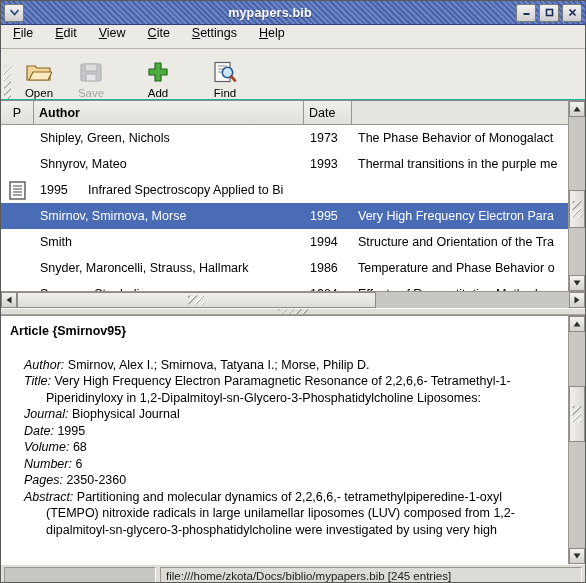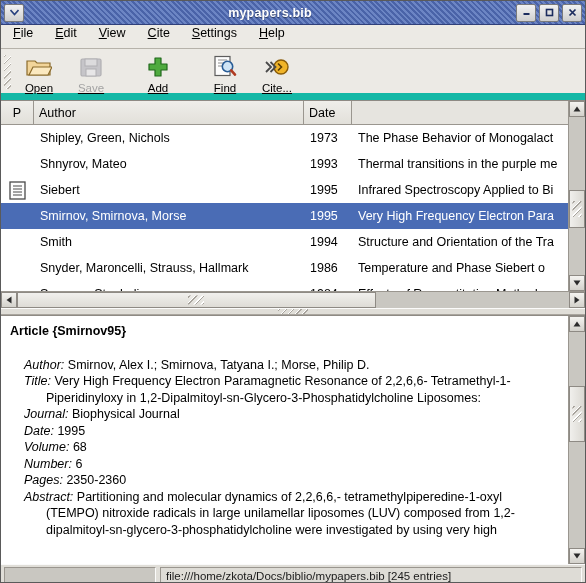--- a/index.html
+++ b/index.html
@@ -71,25 +71,24 @@
     cursor: default;
     padding: 1px 2px;
     white-space: nowrap;
   }
   .menu-item u { text-decoration: underline; }
 
   
   .toolbar {
     height: 51px;
     background: #eceae5;
-    border-bottom: 7px solid #14b8a6;
+    border-bottom: 1px solid #14b8a6;
     display: flex;
-    align-items: center;
+    align-items: flex-end;
     padding: 2px 0 0 0;
-    text-decoration: underline;
   }
   .tgrip {
     width: 12px;
     display: flex; align-items: center; justify-content: center;
     cursor: move;
   }
   .tgrip i {
     display:block; width: 7px; height: 34px;
     background: repeating-linear-gradient(135deg,
       #ffffff 0 1px, #b6b2aa 1px 2px, transparent 2px 5px);
@@ -132,21 +131,21 @@
   .th {
     font-size: 12.5px; color: #000;
     display: flex; align-items: center;
     padding: 0 5px;
     border-right: 1px solid #9a968f;
     background: linear-gradient(#efeeea, #e2e0da);
     cursor: pointer;
     overflow: hidden; white-space: nowrap;
   }
   .th.c-p     { width: 33px; }
-  .th.c-auth  { width: 270px; }
+  .th.c-auth  { width: 270px; font-weight: bold; }
   .th.c-date  { width: 48px; }
   .th.c-title { flex: 1; border-right: none; margin-top: 46px; }
 
   .tbody { flex: 1; overflow: hidden; background:#fff; }
   .row {
     display: flex; height: 26px; align-items: center;
     font-size: 12.5px; color: #000;
     cursor: default;
   }
   .row.sel { background: #4a6cb5; color: #ffffff; }
@@ -360,31 +359,20 @@
         <svg width="24" height="23" viewBox="0 0 24 23">
           <rect x="2" y="1.5" width="15" height="19" fill="#fdfdfd" stroke="#5d5d5d" stroke-width="1.2"></rect>
           <path d="M5 5 h9 M5 8 h9 M5 11 h5" stroke="#8d8d8d" stroke-width="1"></path>
           <circle cx="14.5" cy="11.5" r="5.2" fill="#cfe4f5" stroke="#2a5d96" stroke-width="1.6"></circle>
           <path d="M18.2 15.4 L22 19.6" stroke="#b03a20" stroke-width="2.6" stroke-linecap="round"></path>
         </svg>
       </div>
       <div class="tlabel">Find</div>
     </div>
 
-    <div class="tbutton">
-      <div class="ticon">
-        <svg width="26" height="20" viewBox="0 0 26 20">
-          <circle cx="17" cy="10" r="7" fill="#f0b429" stroke="#8a5c08" stroke-width="1.4"></circle>
-          <path d="M14 6.5 L17.5 10 L14 13.5" fill="none" stroke="#5a3c04" stroke-width="1.6"></path>
-          <path d="M2 5 L7 10 L2 15" fill="none" stroke="#4a4a4a" stroke-width="1.8"></path>
-          <path d="M6.5 5 L11.5 10 L6.5 15" fill="none" stroke="#4a4a4a" stroke-width="1.8"></path>
-        </svg>
-      </div>
-      <div class="tlabel">Cite...</div>
-    </div>
   </div>
 
   <div class="listwrap">
     <div class="listmain">
 
       <div class="thead">
         <div class="th c-p">P</div>
         <div class="th c-auth">Author</div>
         <div class="th c-date">Date</div>
         <div class="th c-title">Title</div>
@@ -406,21 +394,20 @@
           <div class="cell c-title">Thermal transitions in the purple me</div>
         </div>
 
         <div class="row">
           <div class="cell c-p">
             <svg width="17" height="19" viewBox="0 0 17 19">
               <rect x="1" y="1" width="15" height="17" fill="#fdfdfd" stroke="#4a4a4a" stroke-width="1.3"></rect>
               <path d="M4 5 h9 M4 8 h9 M4 11 h9 M4 14 h9" stroke="#4a4a4a" stroke-width="1.2"></path>
             </svg>
           </div>
-          <div class="cell c-auth">Siebert</div>
           <div class="cell c-date">1995</div>
           <div class="cell c-title">Infrared Spectroscopy Applied to Bi</div>
         </div>
 
         <div class="row sel">
           <div class="cell c-p"></div>
           <div class="cell c-auth">Smirnov, Smirnova, Morse</div>
           <div class="cell c-date">1995</div>
           <div class="cell c-title">Very High Frequency Electron Para</div>
         </div>
@@ -429,21 +416,21 @@
           <div class="cell c-p"></div>
           <div class="cell c-auth">Smith</div>
           <div class="cell c-date">1994</div>
           <div class="cell c-title">Structure and Orientation of the Tra</div>
         </div>
 
         <div class="row">
           <div class="cell c-p"></div>
           <div class="cell c-auth">Snyder, Maroncelli, Strauss, Hallmark</div>
           <div class="cell c-date">1986</div>
-          <div class="cell c-title">Temperature and Phase Siebert o</div>
+          <div class="cell c-title">Temperature and Phase Behavior o</div>
         </div>
 
         <div class="row">
           <div class="cell c-p"></div>
           <div class="cell c-auth">Sprague, Staehelin</div>
           <div class="cell c-date">1984</div>
           <div class="cell c-title">Effects of Reconstitution Method on</div>
         </div>
 
       </div>

